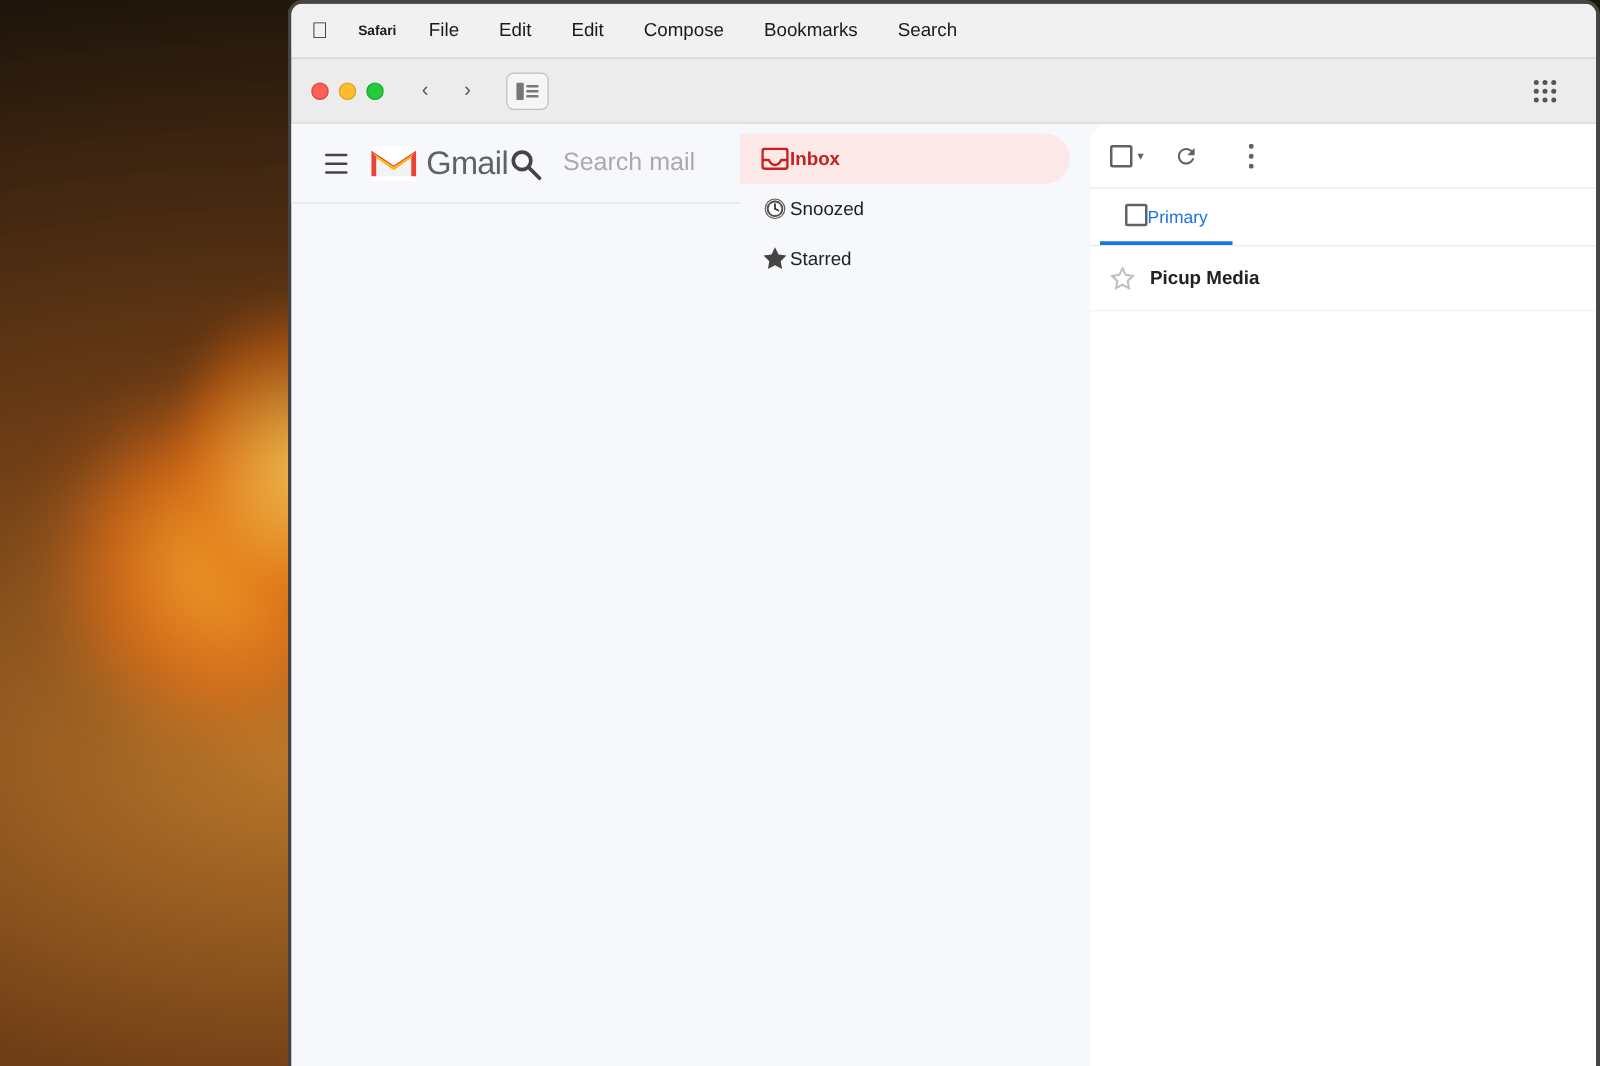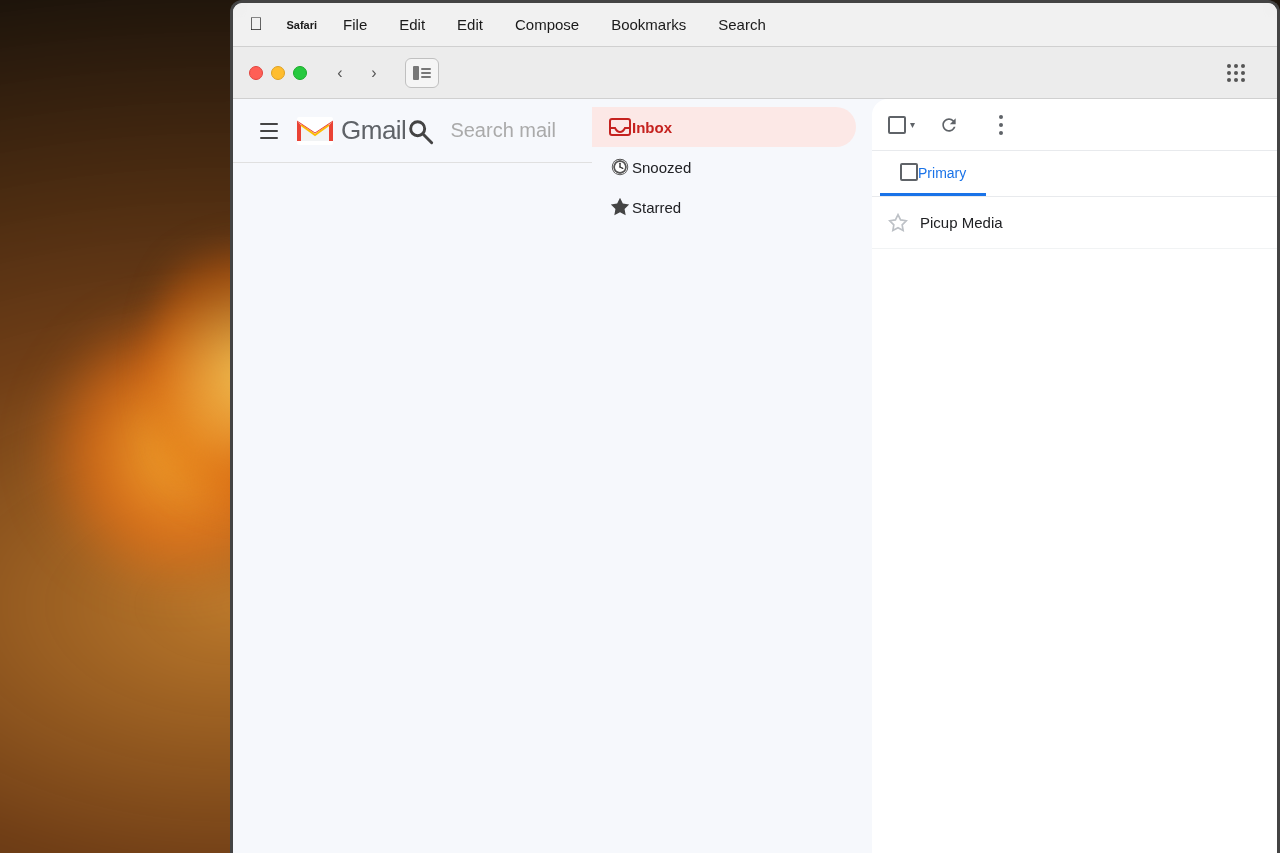--- a/index.html
+++ b/index.html
@@ -325,21 +325,21 @@
       display: flex;
       align-items: center;
       padding: 0 16px;
       height: 52px;
       border-bottom: 1px solid #f1f3f4;
       gap: 12px;
       cursor: pointer;
     }
 
     .email-sender {
-      font-weight: 400;
+      font-weight: 700;
       font-size: 15px;
       color: #202124;
       min-width: 160px;
     }
   </style>
 </head>
 <body>
 
 <div class="bg-overlay"></div>
 

